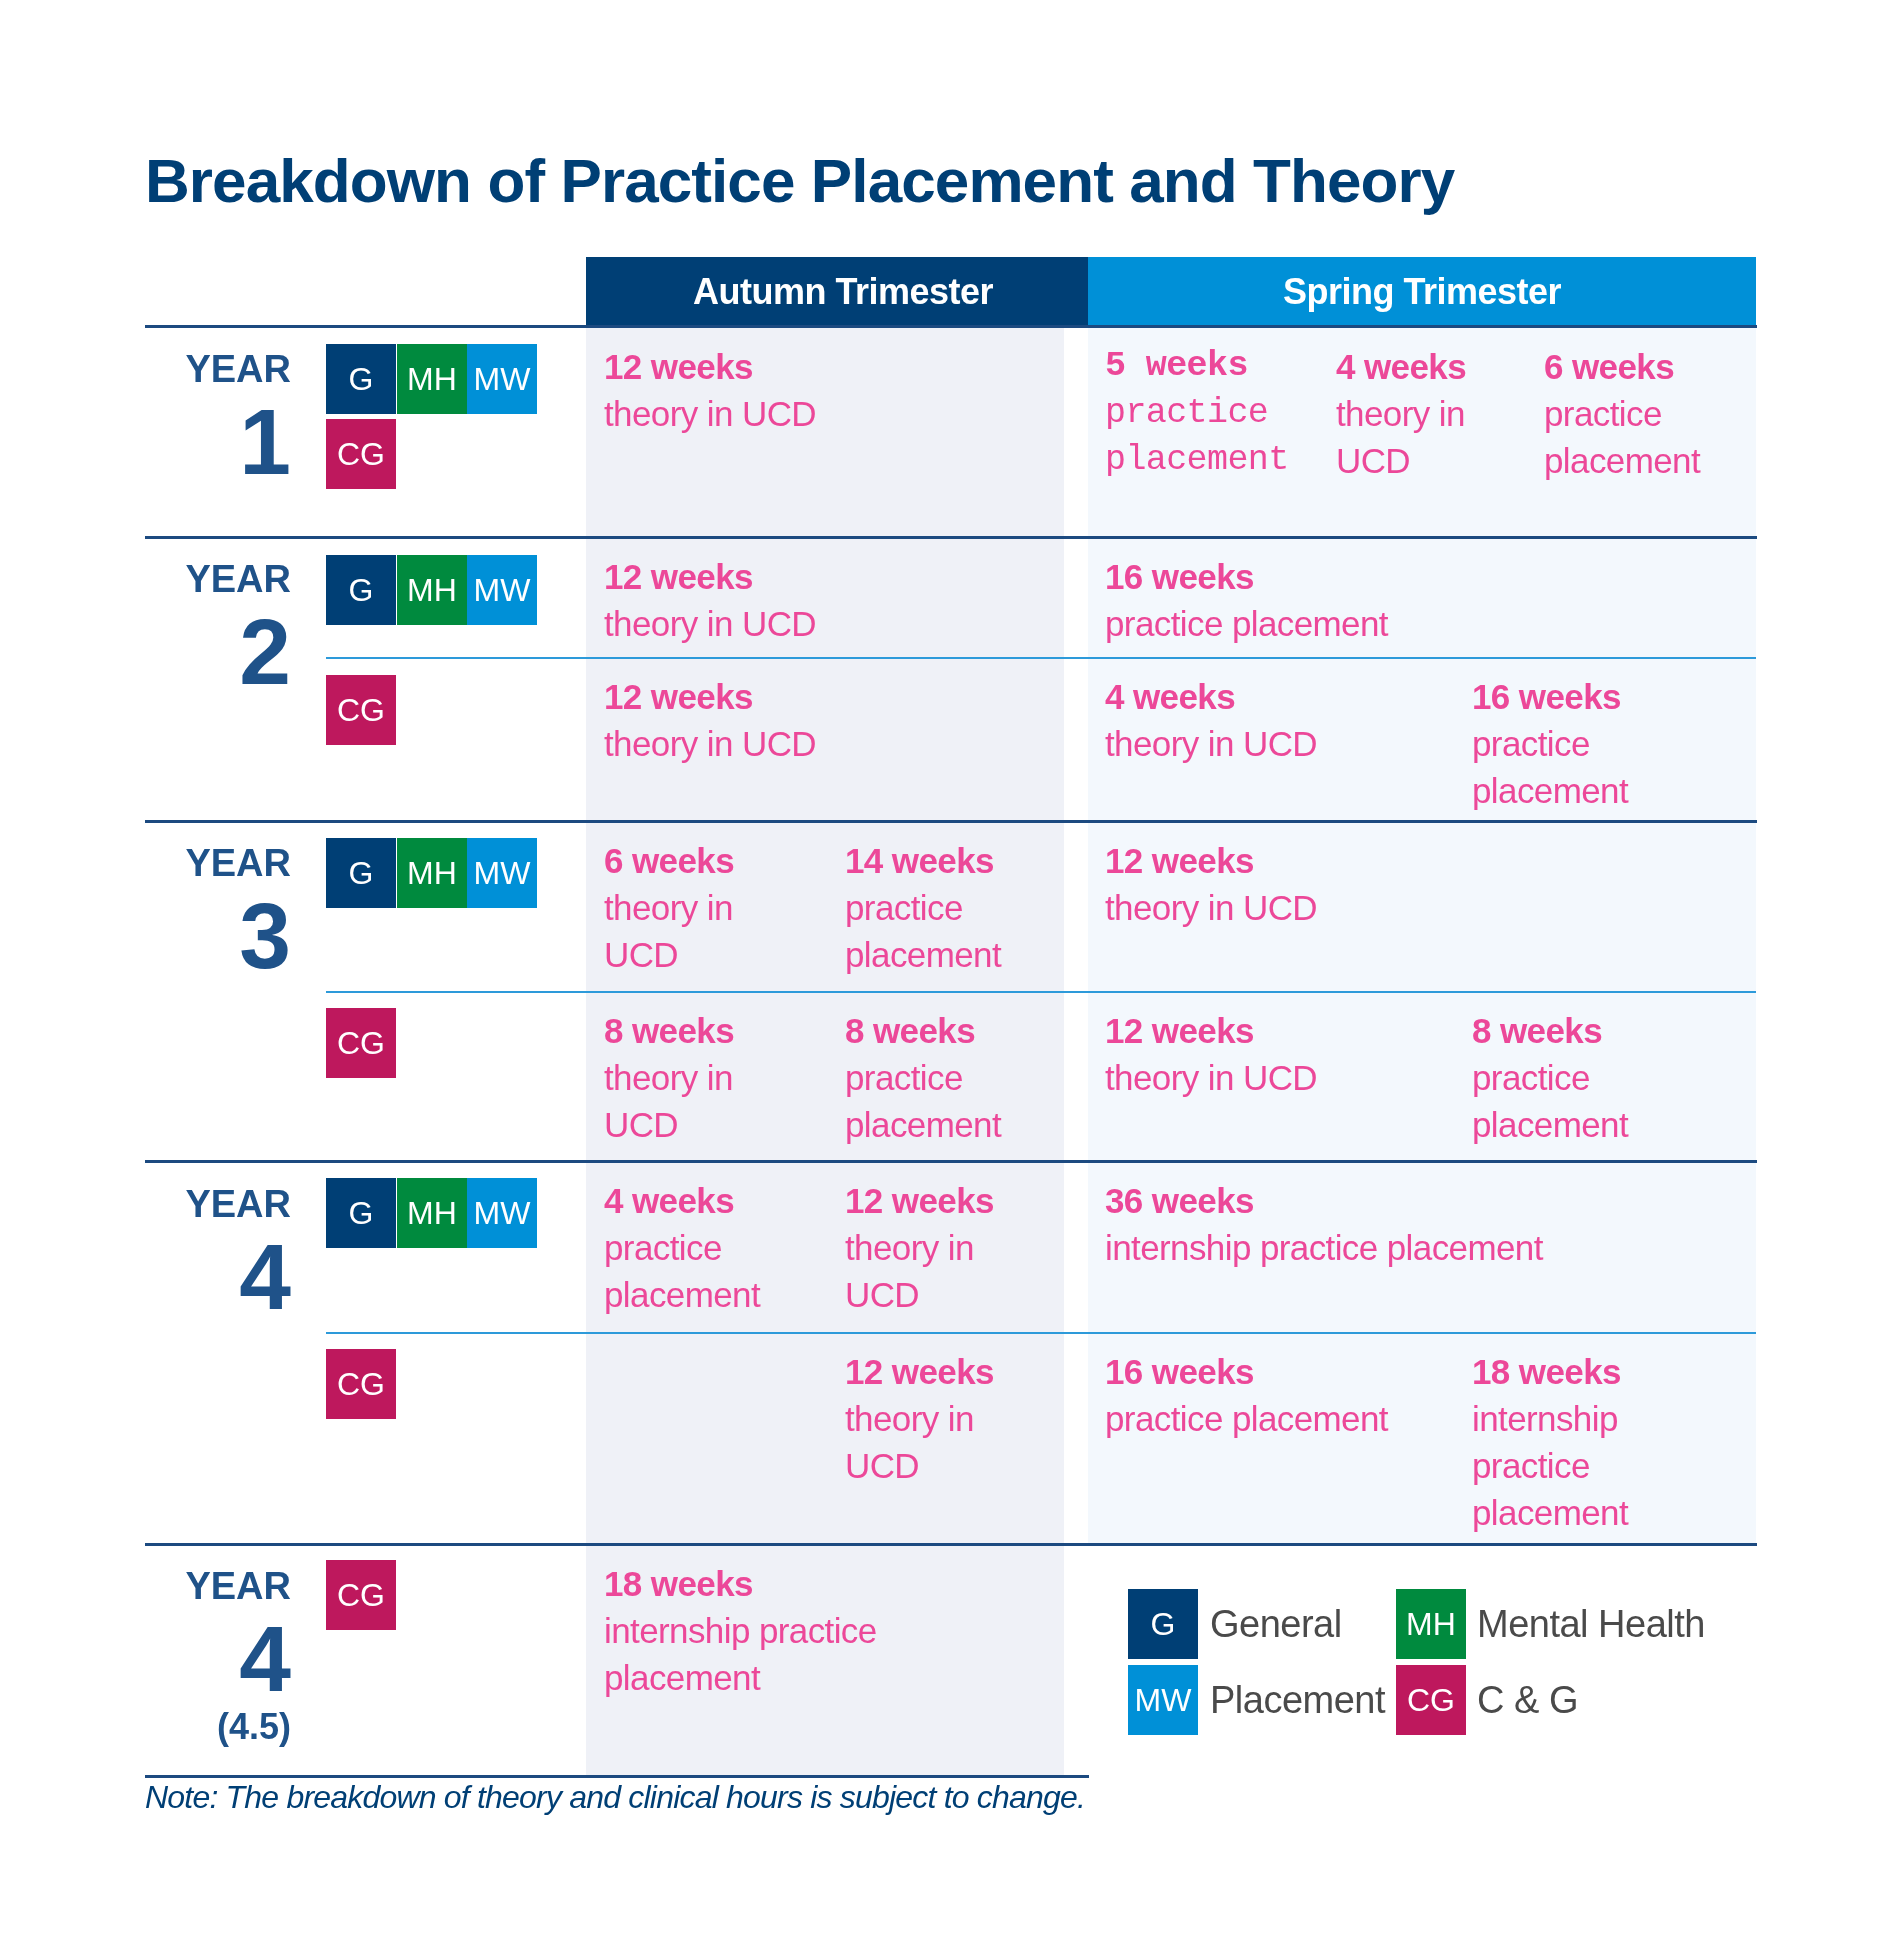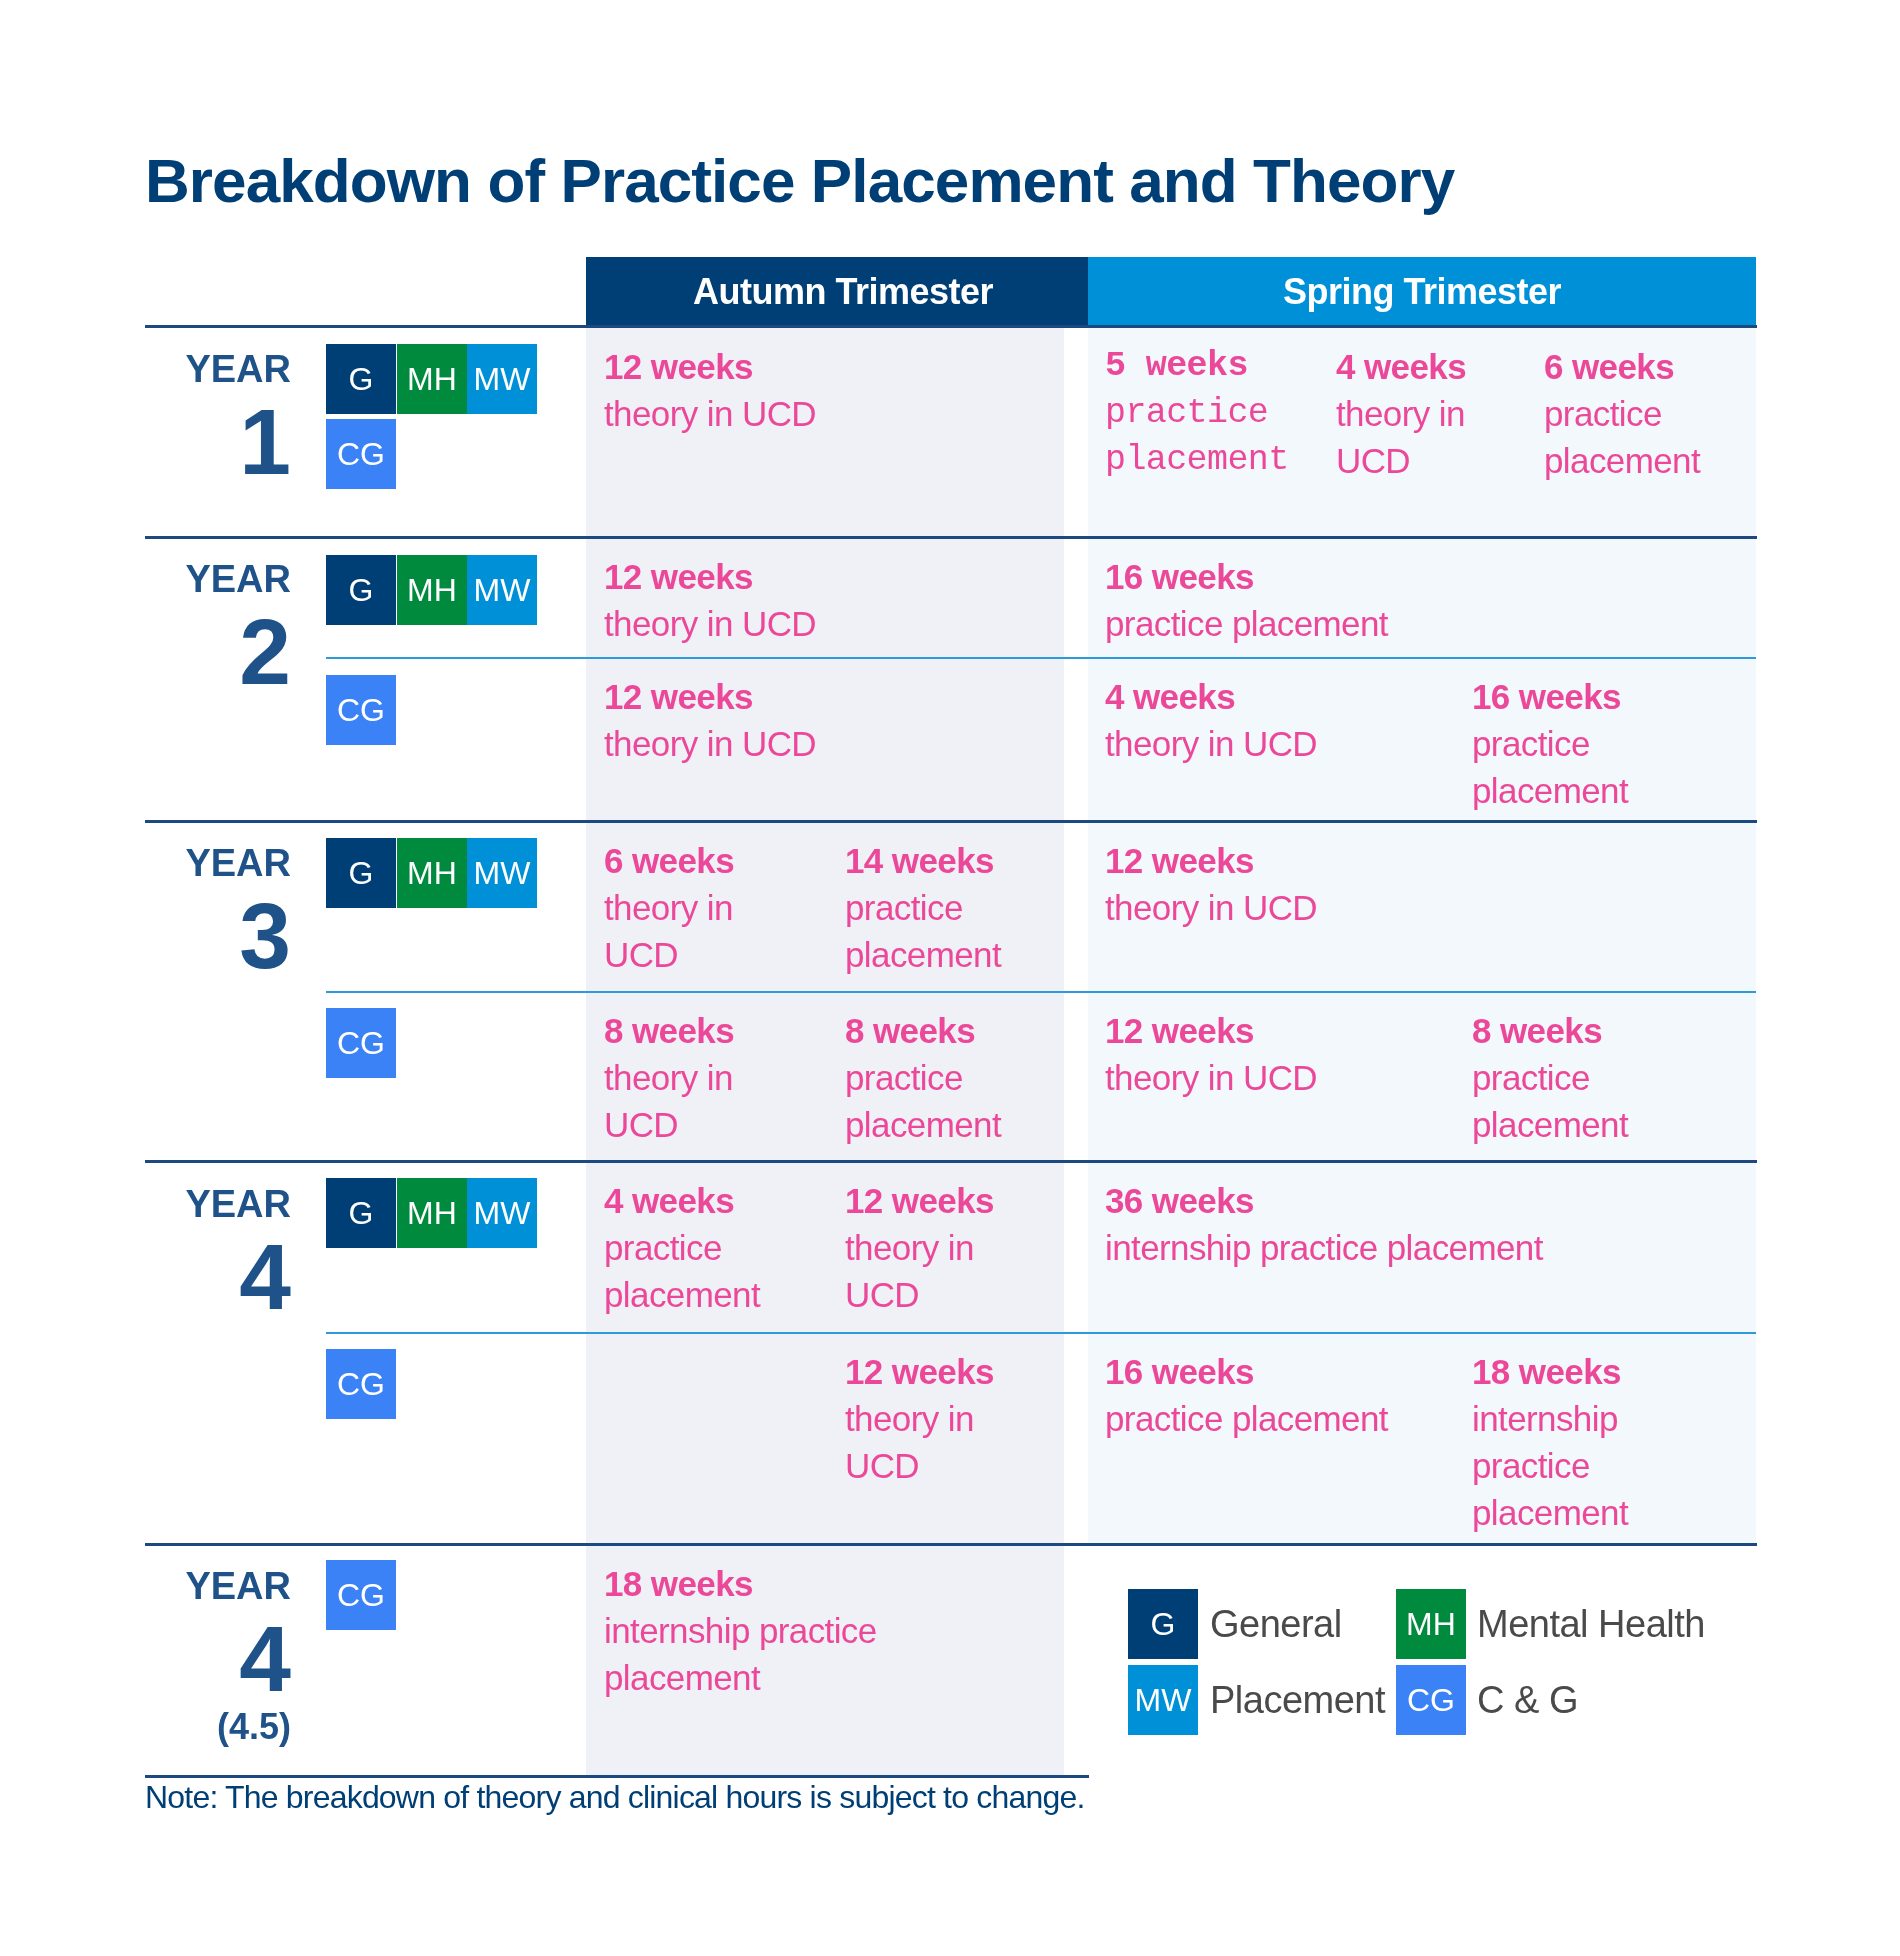--- a/index.html
+++ b/index.html
@@ -19,26 +19,26 @@
   .subline { height: 1.9px; background: #2D9ADA; }
   .yr { width: 151px; left: 140px; text-align: right; color: #1F5289; font-weight: bold; line-height: 1; }
   .yr .word { font-size: 38px; display: block; letter-spacing: 0px; }
   .yr .num { font-size: 93px; display: block; margin-top: 7.6px; }
   .yr .sub { font-size: 36px; display: block; margin-top: 3.8px; }
   .badge { width: 70px; height: 70px; color: #fff; font-size: 32px; display: flex;
            align-items: center; justify-content: center; box-sizing: border-box; letter-spacing: 0px; }
   .b-g { background: #003F75; }
   .b-mh { background: #008A3E; }
   .b-mw { background: #0090D7; }
-  .b-cg { background: #3b82f6; }
+  .b-cg { background: #be185d; }
   .cell { color: #ec4899; font-size: 35px; line-height: 47px; letter-spacing: -0.6px; }
   .cell .wk { font-weight: bold; display: block; }
   .cell .desc { display: block; }
   .legend-label { color: #4A4A4A; font-size: 38px; line-height: 70px; letter-spacing: -0.5px; white-space: nowrap; }
-  .note { left: 145px; top: 1779px; color: #003F75; font-size: 32px;
+  .note { left: 145px; top: 1779px; color: #003F75; font-style: italic; font-size: 32px;
           letter-spacing: -0.8px; white-space: nowrap; }
 </style>
 </head>
 <body>
 
 <div class="abs title">Breakdown of Practice Placement and Theory</div>
 
 <div class="abs col-bg autumn"></div>
 <div class="abs col-bg spring"></div>
 

